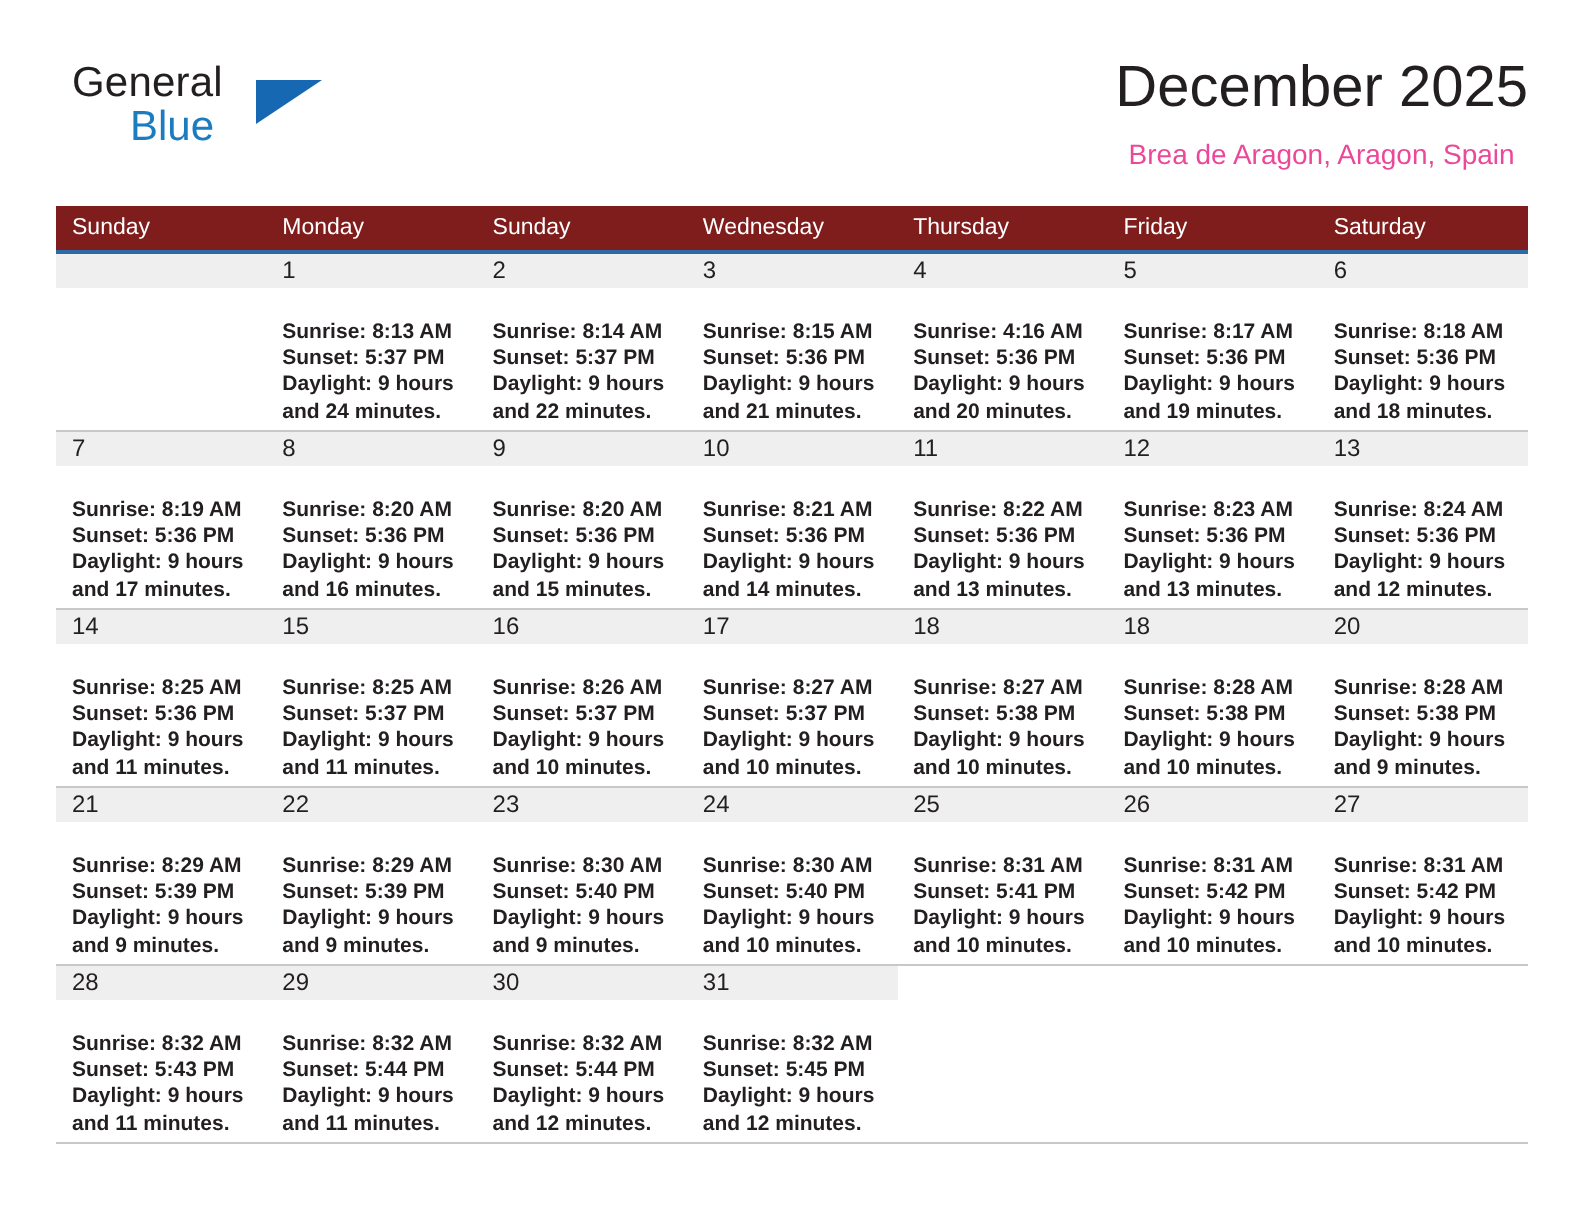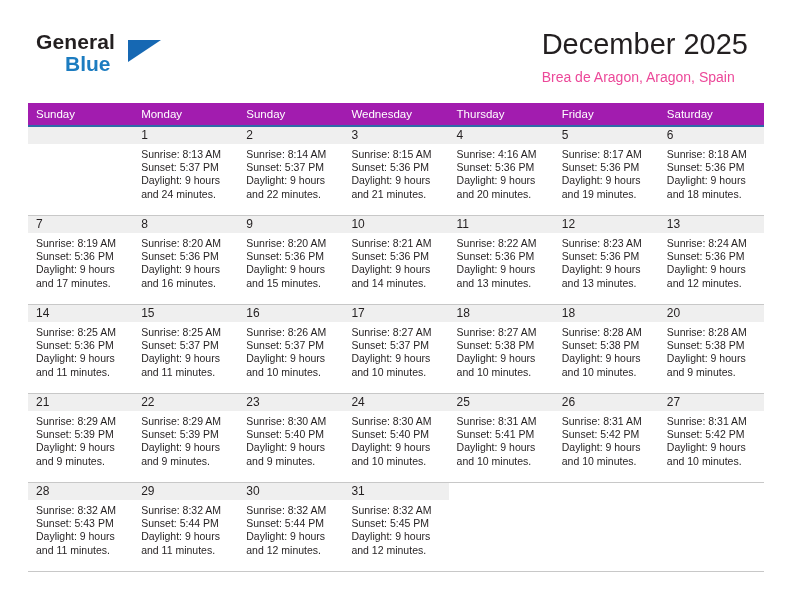--- a/index.html
+++ b/index.html
@@ -28,21 +28,20 @@
     top: 26px;
     right: 28px;
     height: 72px;
   }
   .logo {
     position: absolute;
     left: 8px;
     top: 4px;
     width: 150px;
     height: 56px;
-    font-weight: bold;
   }
   .logo-general {
     position: absolute;
     left: 0;
     top: 0;
     font-size: 21px;
     letter-spacing: 0.1px;
     color: #231f20;
     font-family: "Liberation Sans", sans-serif;
   }
@@ -60,23 +59,23 @@
     left: 92px;
     top: 10px;
     width: 0;
     height: 0;
     border-left: 33px solid #1668b3;
     border-bottom: 22px solid transparent;
   }
 
   .titles {
     position: absolute;
-    right: 16px;
+    right: 0;
     top: 0;
-    text-align: left;
+    text-align: center;
     margin-left: 27px;
   }
   .month-title {
     font-size: 29px;
     font-weight: normal;
     color: #231f20;
     line-height: 36px;
     white-space: nowrap;
   }
   .location {
@@ -90,21 +89,21 @@
   
   .calendar {
     position: absolute;
     left: 28px;
     top: 103px;
     width: 736px;
     border-collapse: collapse;
     table-layout: fixed;
   }
   .calendar th {
-    background: #a21caf;
+    background: #7f1d1d;
     color: #ffffff;
     font-size: 11.5px;
     font-weight: normal;
     text-align: left;
     padding: 5px 0 5px 8px;
     border-bottom: 2px solid #2e6aa8;
     height: 11px;
     vertical-align: middle;
   }
   .calendar td {
@@ -128,21 +127,22 @@
     padding-left: 8px;
     box-sizing: border-box;
   }
   td.empty .daynum {
     background: #efefef;
   }
   td.blank .daynum {
     background: #ffffff;
   }
   .lines {
-    padding: 4px 4px 0 8px;
+    padding: 16px 4px 0 8px;
+    font-weight: bold;
   }
   .lines div {
     font-size: 10.5px;
     line-height: 13.2px;
     color: #231f20;
     white-space: nowrap;
   }
 </style>
 </head>
 <body>

